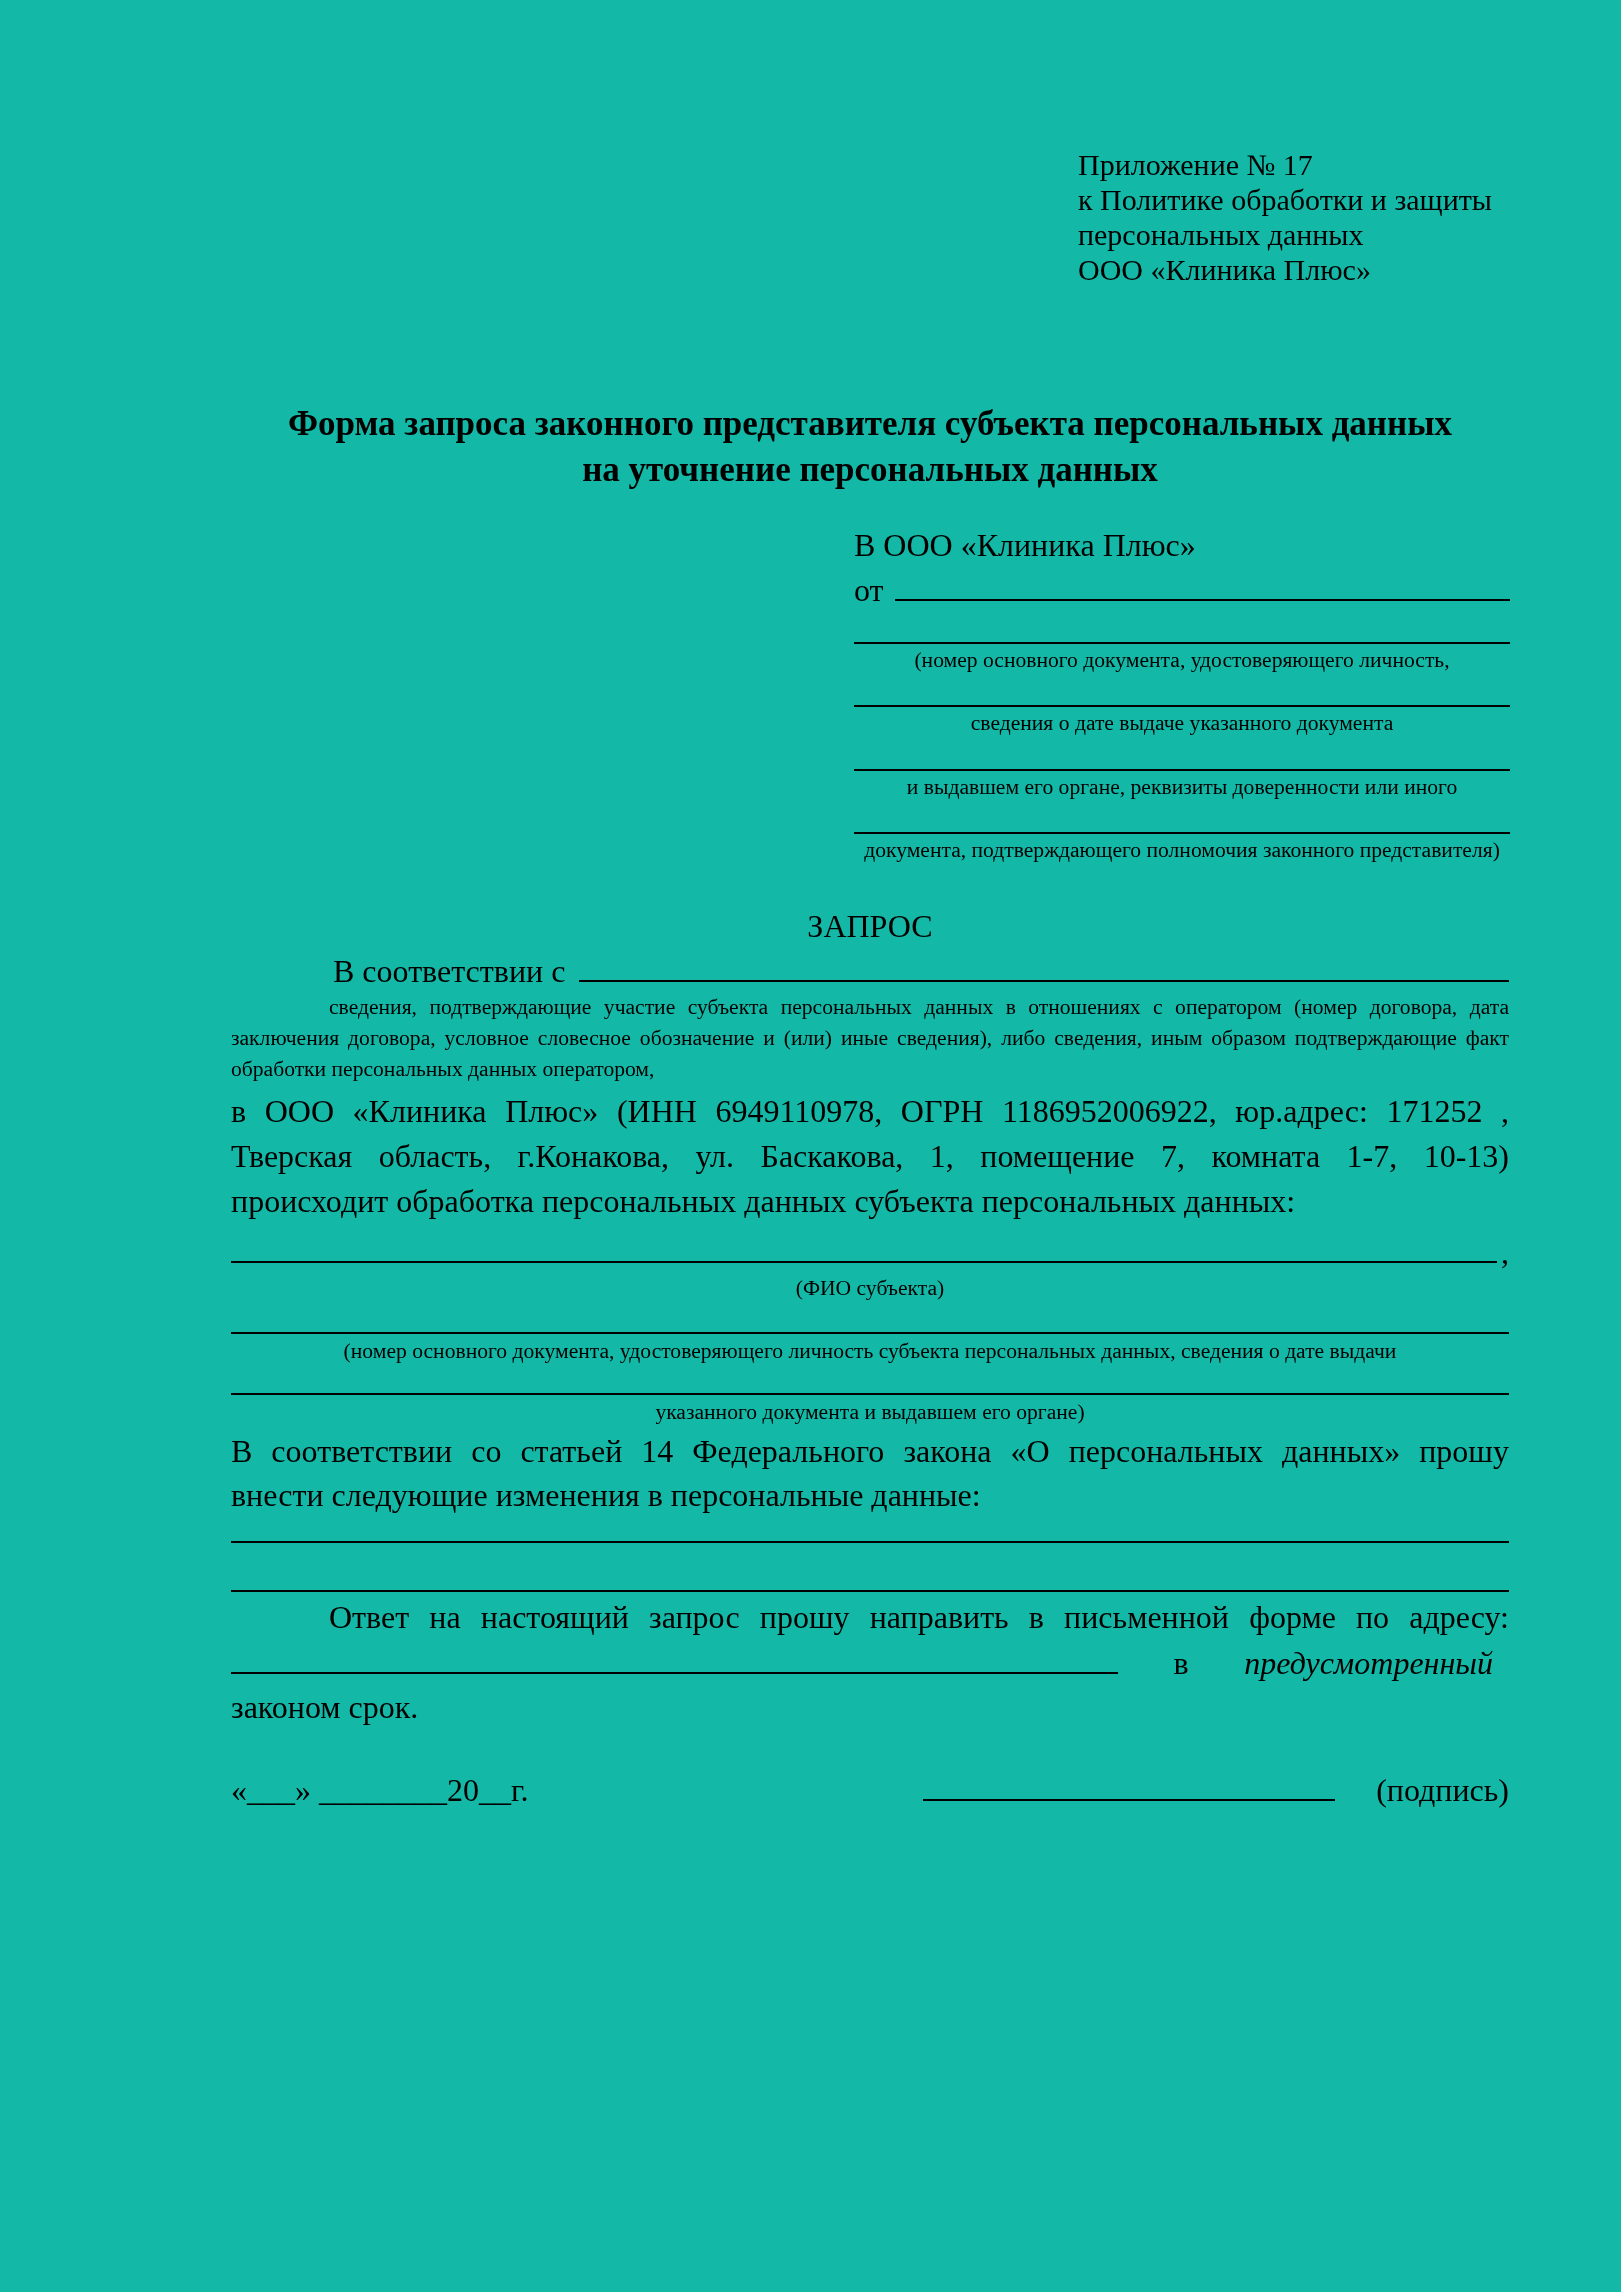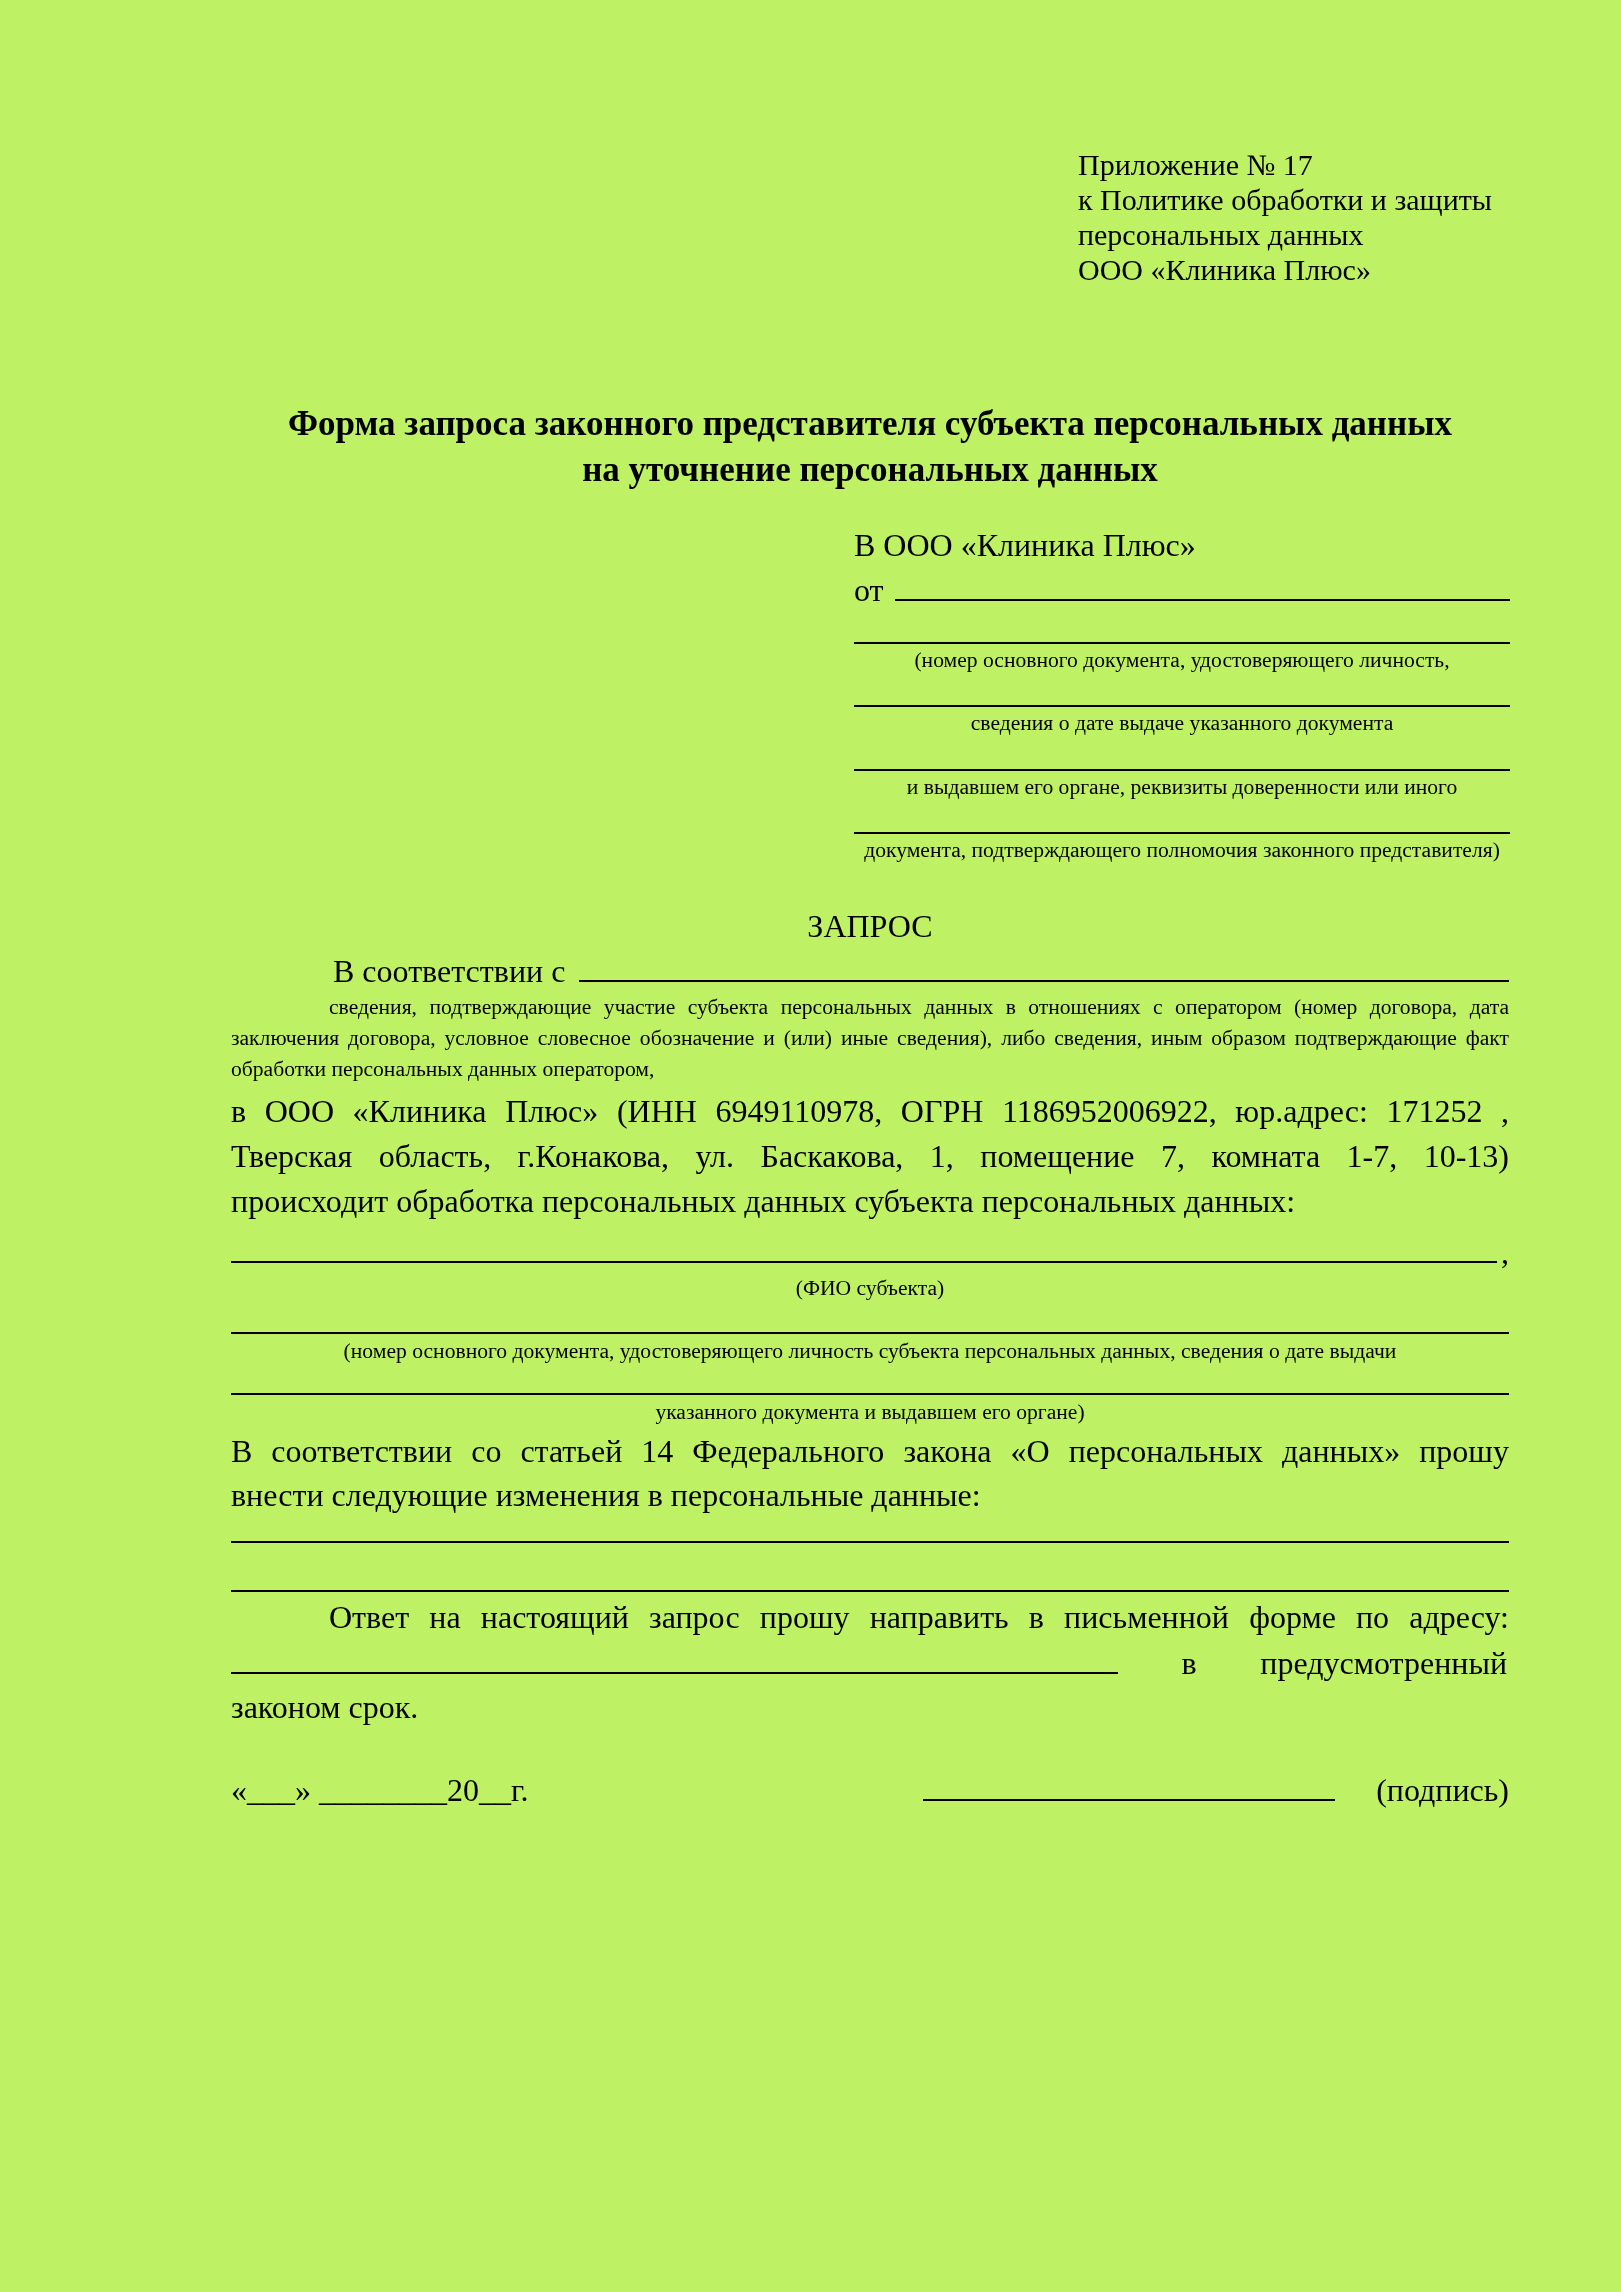--- a/index.html
+++ b/index.html
@@ -5,21 +5,21 @@
   html, body {
     margin: 0;
     padding: 0;
     background: #e8e8e8;
   }
   .page {
     position: relative;
     width: 1621px;
     height: 2293px;
     margin: 0 auto;
-    background: #bef264;
+    background: #14b8a6;
     color: #000000;
     font-family: "Liberation Serif", "DejaVu Serif", serif;
     font-size: 32px;
     overflow: hidden;
   }
   
   .uline {
     border-bottom: 2.9px solid #000;
     height: 0;
   }
@@ -106,21 +106,21 @@
   .changes-blank-2 { margin-top: 47px; }
 
   .answer { margin-top: 3.9px; line-height: 44px; }
   .answer-line2 {
     display: flex;
     align-items: baseline;
     justify-content: space-between;
     margin-top: 2px;
   }
   .answer-line2 .uline { flex: 0 0 887px; }
-  .answer-line2 .w2 { margin-right: 2px; }
+  .answer-line2 .w2 { margin-right: 16px; font-style: italic; }
 
   .sig-row {
     margin-top: 39px;
     display: flex;
     align-items: baseline;
     justify-content: space-between;
     line-height: 44px;
   }
   .sig-right { display: flex; align-items: baseline; gap: 41px; }
   .sig-right .uline { width: 412px; }

